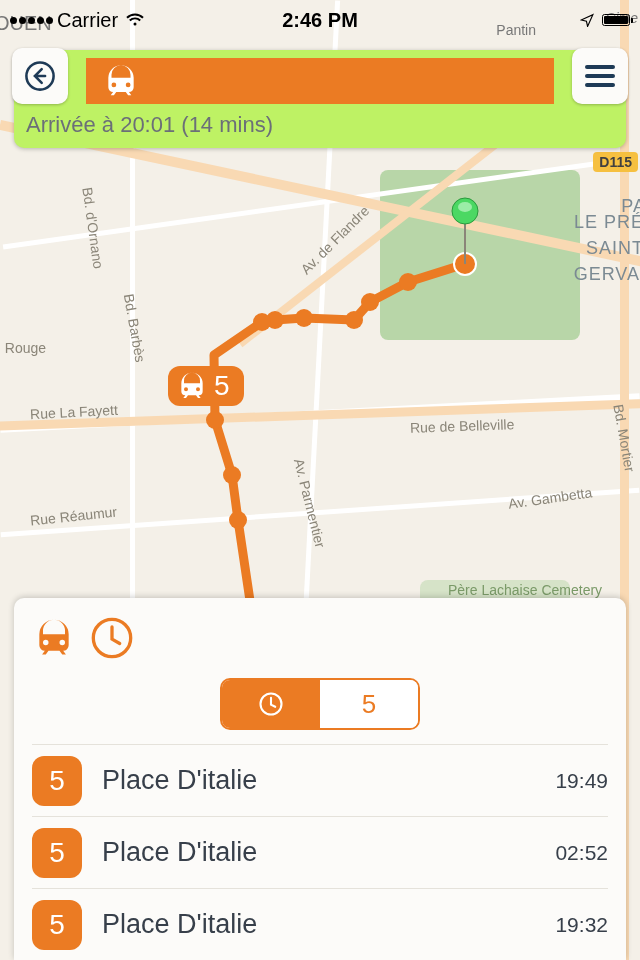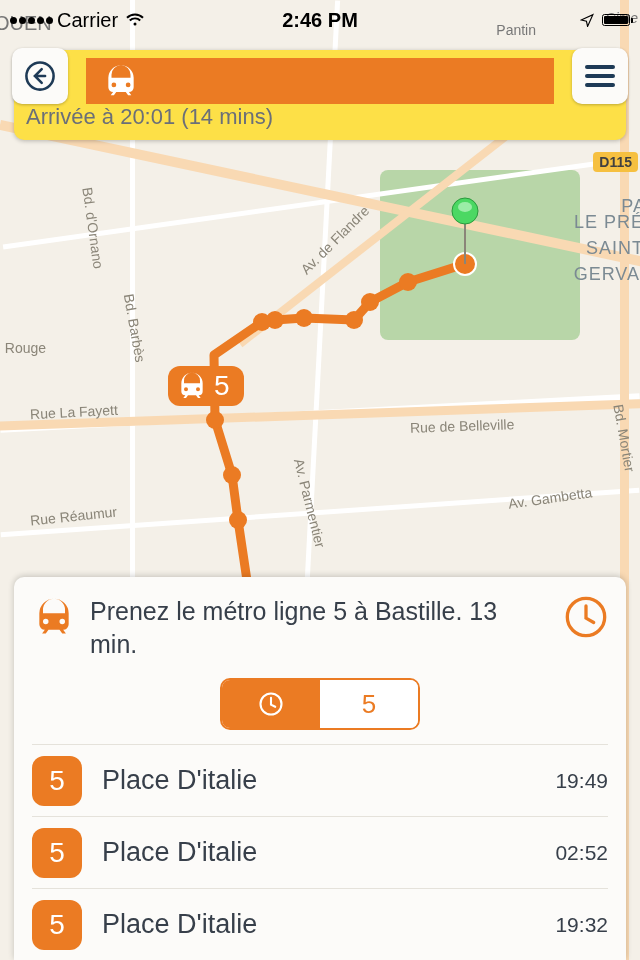--- a/index.html
+++ b/index.html
@@ -23,21 +23,21 @@
     .map-park { position: absolute; background: #b8d6a8; border-radius: 8px; }
     .map-label { position: absolute; font-size: 14px; color: #8a8578; white-space: nowrap; }
     .road-shield { position: absolute; background: #f6c040; color: #404040; font-size: 14px; font-weight: 600; padding: 2px 6px; border-radius: 4px; }
     
     
     .route-svg { position: absolute; inset: 0; z-index: 5; }
     .route-badge { position: absolute; z-index: 6; background: #eb7b23; color: #fff; border-radius: 12px; padding: 4px 14px 4px 8px; display: flex; align-items: center; gap: 6px; font-size: 28px; font-weight: 300; }
     .pin { position: absolute; z-index: 7; }
     
     
-    .top-card { position: absolute; top: 50px; left: 14px; right: 14px; background: #fde047; border-radius: 10px; box-shadow: 0 1px 4px rgba(0,0,0,.25); padding: 8px; z-index: 20; display: flex; flex-direction: column; gap: 0; }
+    .top-card { position: absolute; top: 50px; left: 14px; right: 14px; background: #bef264; border-radius: 10px; box-shadow: 0 1px 4px rgba(0,0,0,.25); padding: 8px; z-index: 20; display: flex; flex-direction: column; gap: 8px; }
     .back-btn, .menu-btn { width: 56px; height: 56px; background: #fcfbf9; border: none; border-radius: 10px; box-shadow: 0 1px 3px rgba(0,0,0,.25); display: flex; align-items: center; justify-content: center; flex-shrink: 0; cursor: pointer; }
     .back-btn { position: absolute; left: -2px; top: -2px; }
     .menu-btn { position: absolute; right: -2px; top: -2px; }
     .progress-bar { flex: 1; height: 48px; background: #eb7b23; border-radius: 0; margin-left: 64px; margin-right: 64px; position: relative; display: flex; align-items: center; padding: 4px; }
     .progress-left-cap { width: 8px; height: 100%; background: #1e3a56; margin-right: 4px; }
     .arrival-text { font-size: 22px; color: #6b6f78; font-weight: 300; padding: 0 4px 2px; }
     
     
     .bottom-sheet { position: absolute; bottom: 0; left: 14px; right: 14px; background: #fcfbf9; border-radius: 10px 10px 0 0; box-shadow: 0 -1px 6px rgba(0,0,0,.2); padding: 18px 18px 0; z-index: 30; }
     .sheet-header { display: flex; align-items: flex-start; gap: 14px; }
@@ -176,21 +176,20 @@
       </svg>
   </div>
   <div class="arrival-text">Arrivée à 20:01 (14 mins)</div>
 </div>
 
 <div class="bottom-sheet">
   <div class="sheet-header">
     <svg class="metro-icon-sm" viewBox="0 0 24 24">
         <path fill="#eb7b23" d="M12 2a8 8 0 0 0-8 8v6a3 3 0 0 0 3 3l-1.5 2h2l1.5-2h6l1.5 2h2L17 19a3 3 0 0 0 3-3v-6a8 8 0 0 0-8-8zm-4.5 14a1.5 1.5 0 1 1 0-3 1.5 1.5 0 0 1 0 3zm9 0a1.5 1.5 0 1 1 0-3 1.5 1.5 0 0 1 0 3zM6 10V8a6 6 0 0 1 12 0v2H6z"></path>
       </svg>
-    <div class="instruction">Prenez le métro ligne 5 à Bastille. 13 min.</div>
     <svg class="clock-outline" viewBox="0 0 40 40">
         <circle cx="20" cy="20" r="17" fill="none" stroke="#eb7b23" stroke-width="3"></circle>
         <path d="M20 10v11l7 4" fill="none" stroke="#eb7b23" stroke-width="3" stroke-linecap="round"></path>
       </svg>
   </div>
   <div class="segmented">
     <button class="seg-btn active">
       <svg width="28" height="28" viewBox="0 0 40 40">
           <circle cx="20" cy="20" r="15" fill="none" stroke="#fff" stroke-width="3"></circle>
           <path d="M20 11v10l6 3" fill="none" stroke="#fff" stroke-width="3" stroke-linecap="round"></path>

